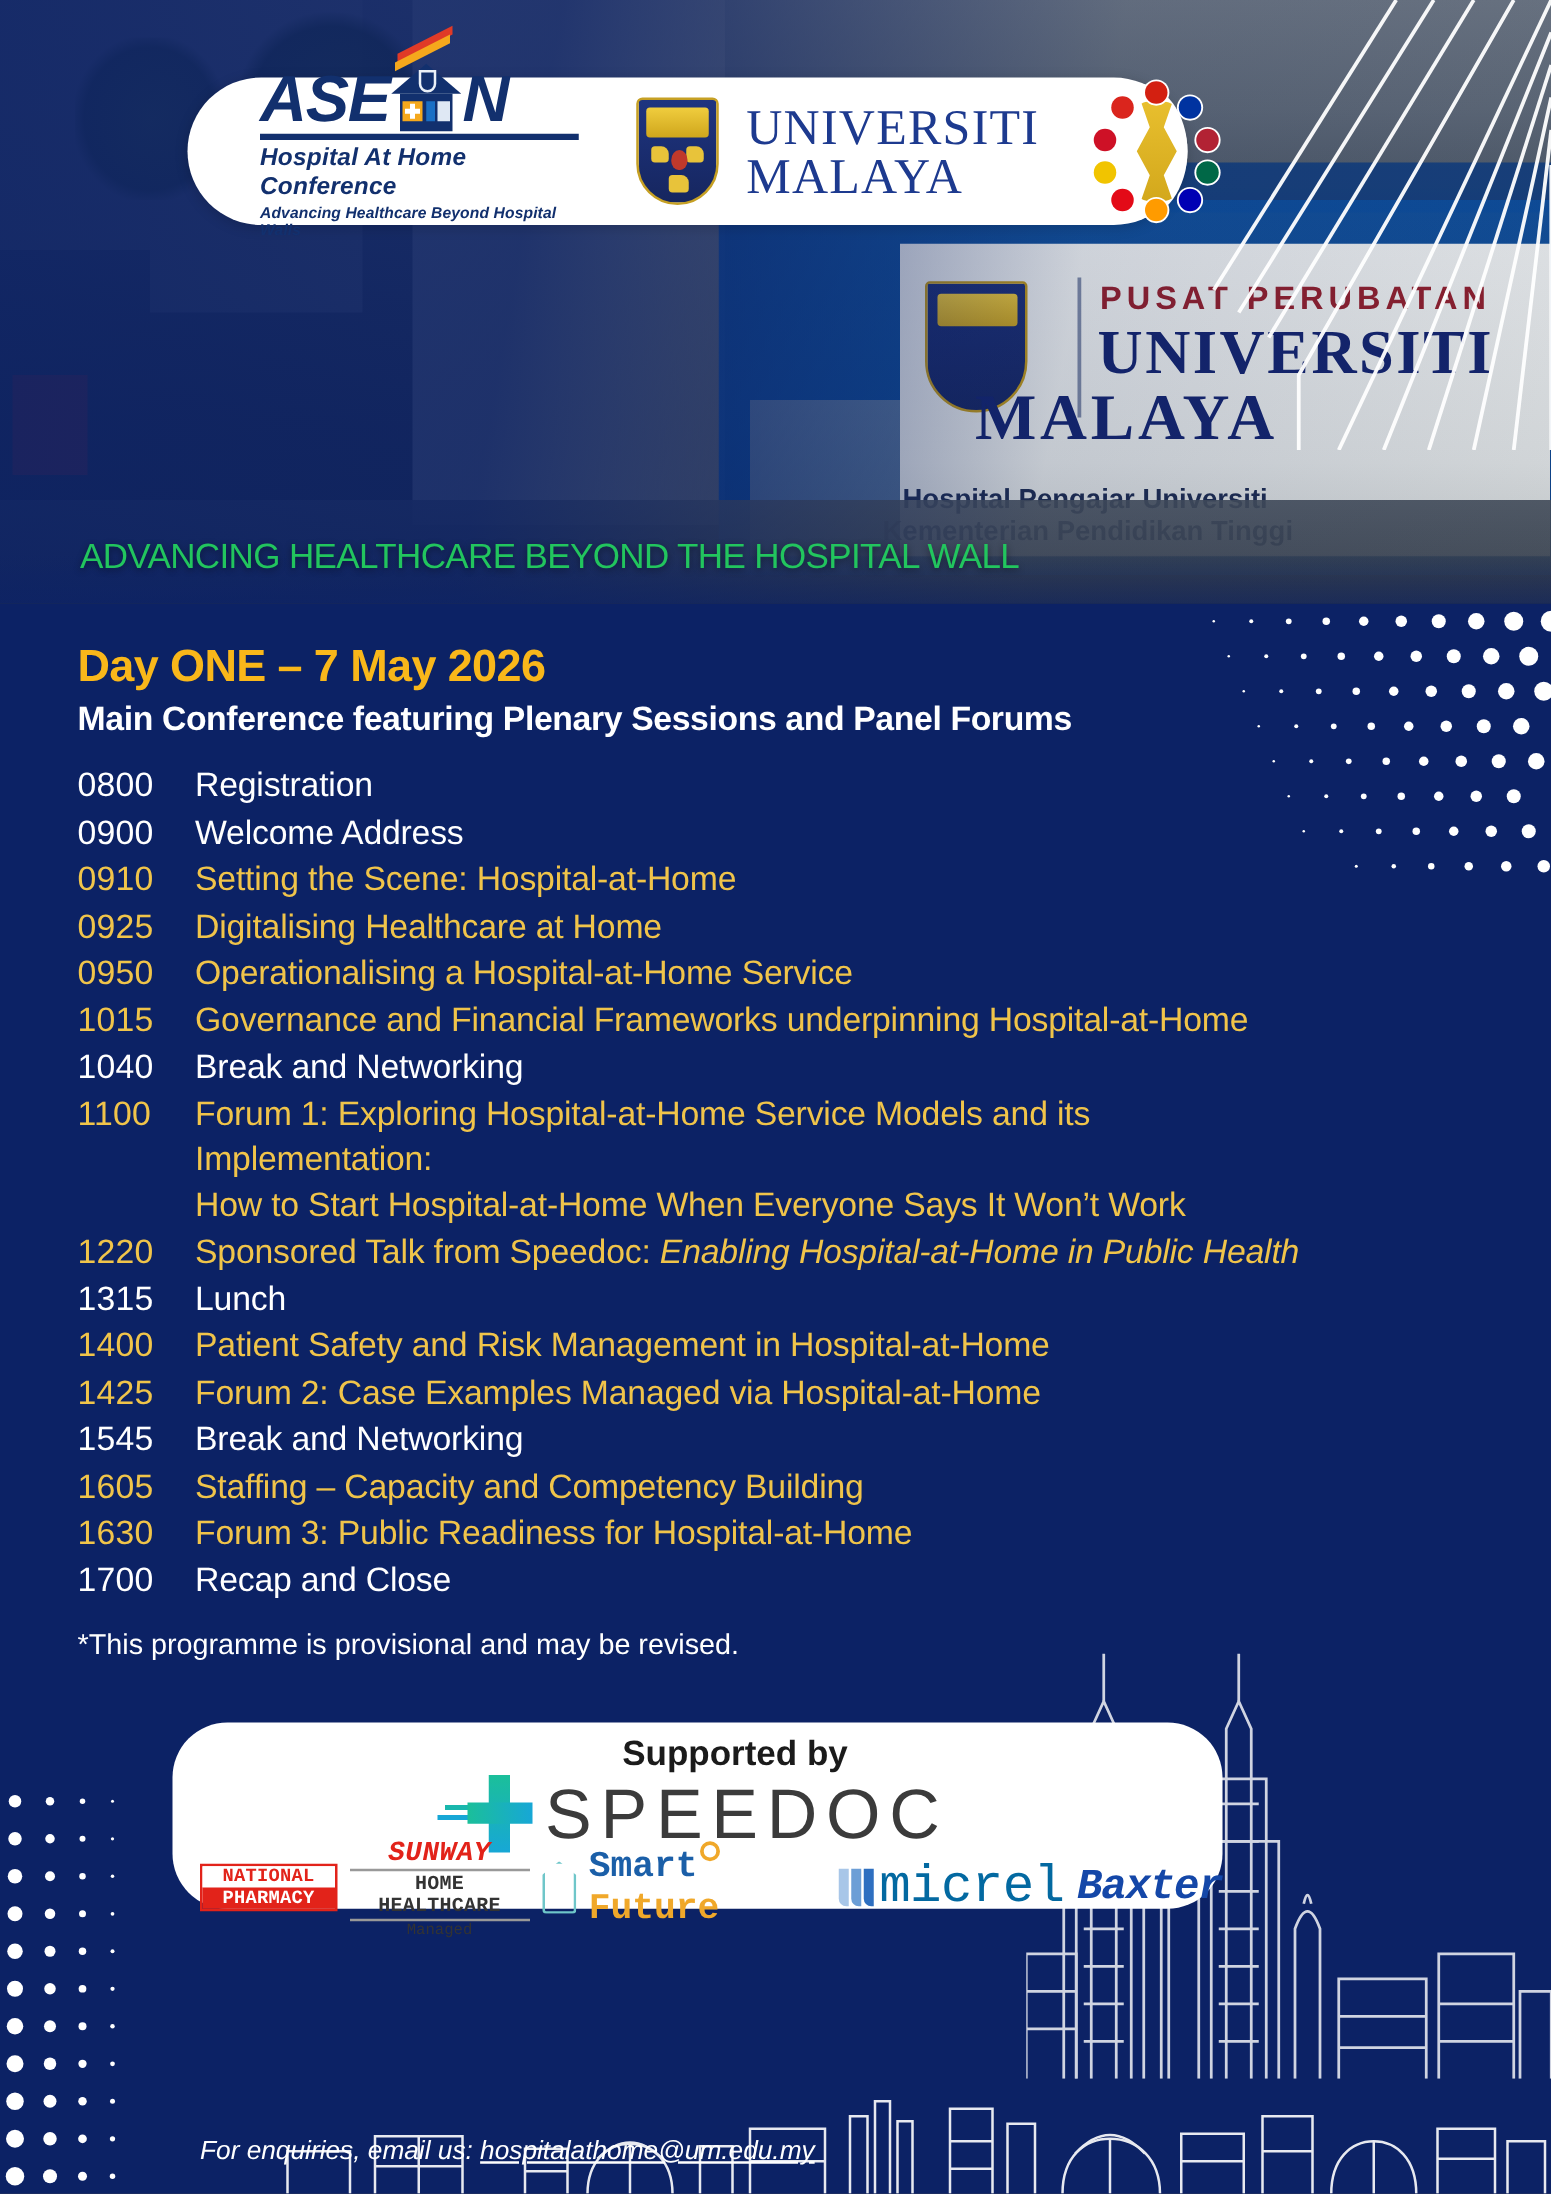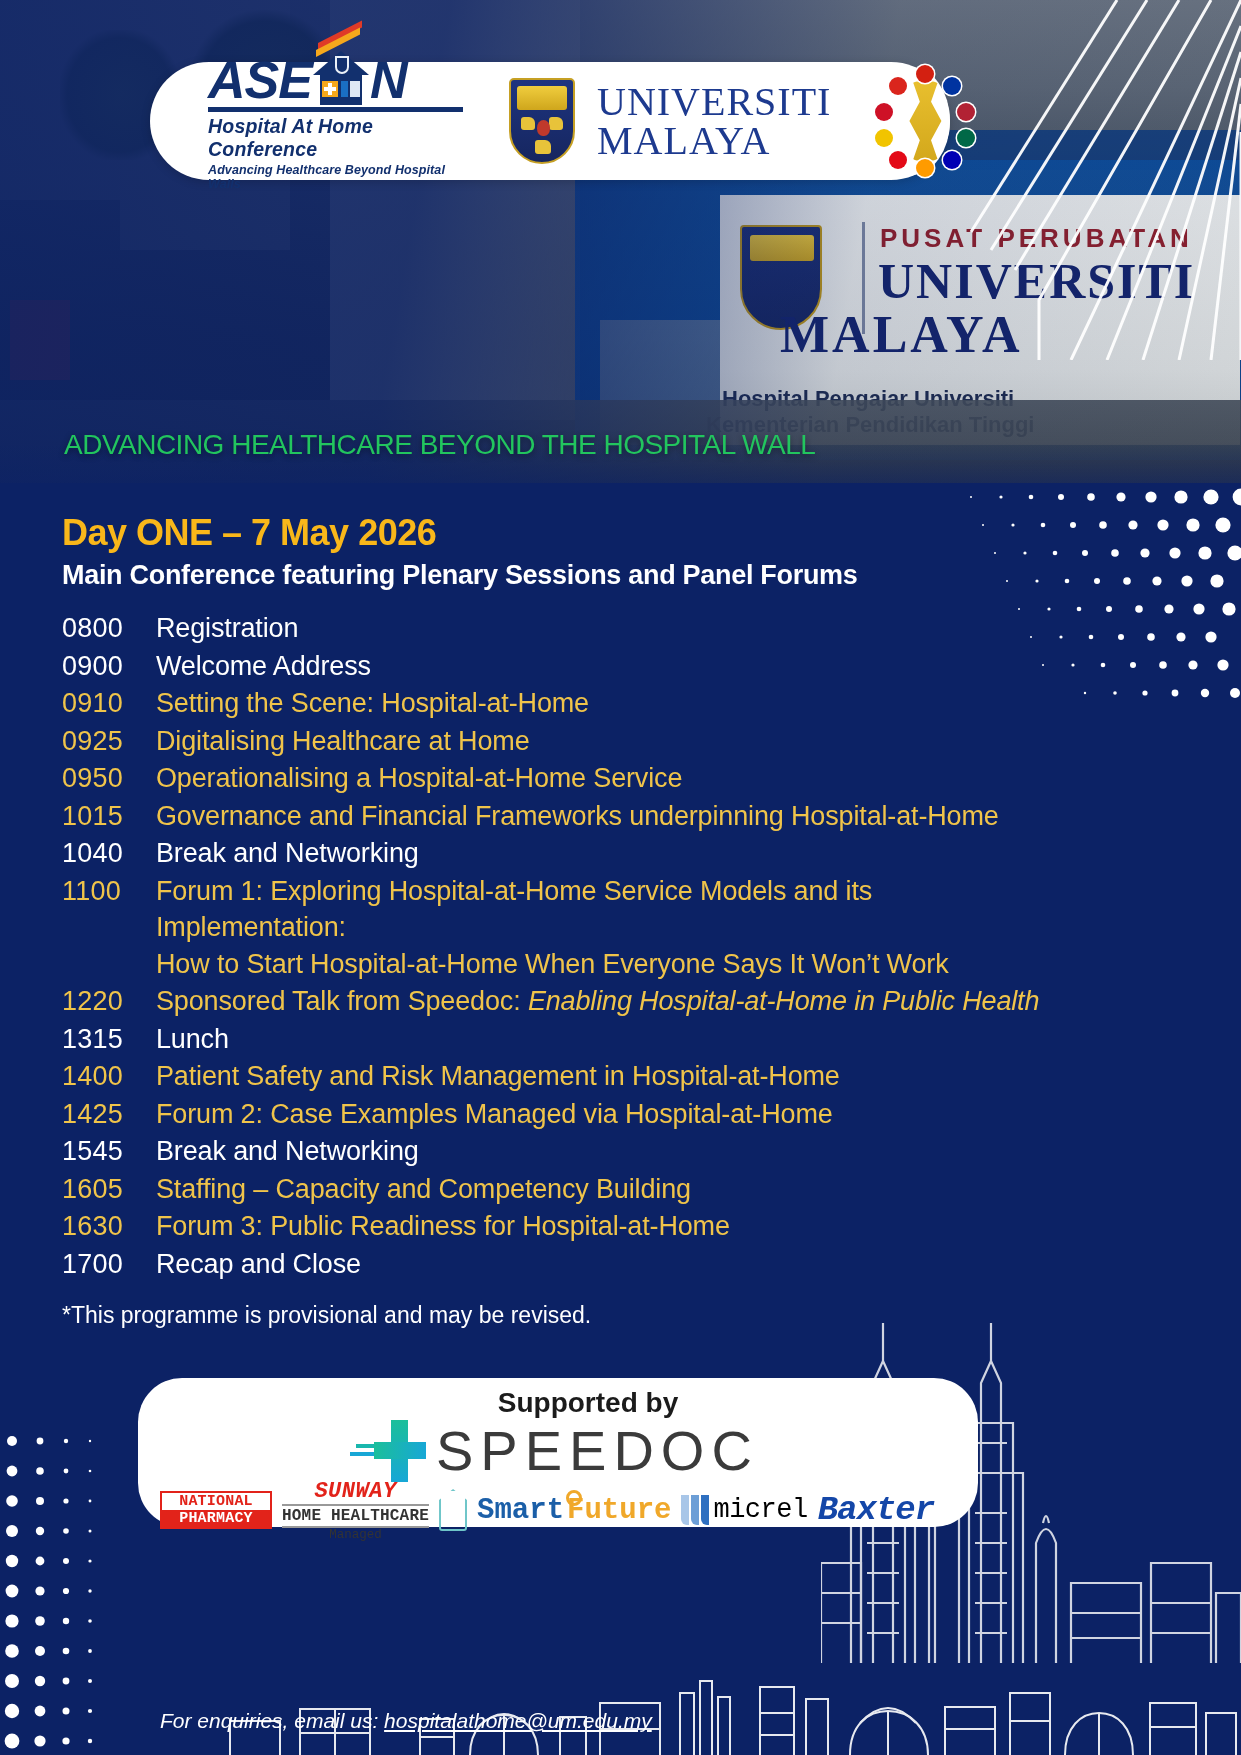--- a/index.html
+++ b/index.html
@@ -212,21 +212,21 @@
   .lg-smart .a { color:#1b5fa8; font-weight:700; }
   .lg-smart .b { color:#f0a82a; font-weight:700; }
   .lg-smart .ring { display:inline-block; width:16px; height:16px; border:3px solid #f0a82a;
      border-radius:50%; position:relative; top:-12px; left:2px; margin-right:-13px;}
   .lg-micrel { display:flex; align-items:center; }
   .lg-micrel .bars { display:flex; gap:2px; margin-right:4px; }
   .lg-micrel .bars i { display:block; width:8px; height:30px; background:#2e6fc0;
      border-radius:0 0 0 6px; }
   .lg-micrel .bars i:nth-child(1){ background:#a8c6e8; }
   .lg-micrel .bars i:nth-child(2){ background:#6c9ed6; }
-  .lg-micrel .w { font-size:27px; color:#000000; letter-spacing:-.5px; }
+  .lg-micrel .w { font-size:42px; color:#0369a1; letter-spacing:-.5px; }
   .lg-baxter { font-size:34px; font-weight:700; font-style:italic; color:#1447a8; letter-spacing:-1px;}
 
   .enquiry { position:absolute; left:160px; bottom:22px; z-index:7;
     font-family:"Liberation Sans", sans-serif; font-style:italic; font-size:21px; color:#ffffff; }
   .enquiry .mail { text-decoration:underline; }
 </style>
 </head>
 <body>
 
 <div class="poster">

